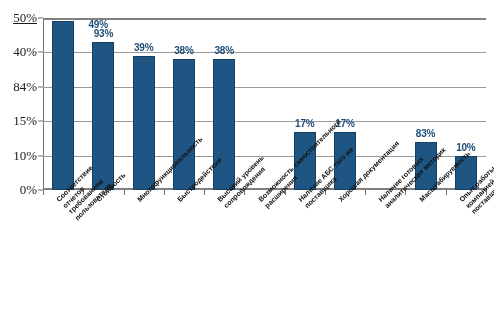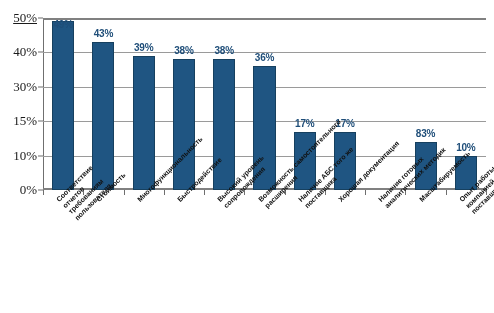--- a/index.html
+++ b/index.html
@@ -146,51 +146,47 @@
         <div class="gridline" style="top: 68.8px;"></div>
         <div class="gridline" style="top: 34.4px;"></div>
       </div>
     <div id="yticks">
         <div class="ytick" style="top: 172px;">0%</div>
         <div class="ytick-mark" style="top: 172px;"></div>
         <div class="ytick" style="top: 137.6px;">10%</div>
         <div class="ytick-mark" style="top: 137.6px;"></div>
         <div class="ytick" style="top: 103.2px;">15%</div>
         <div class="ytick-mark" style="top: 103.2px;"></div>
-        <div class="ytick" style="top: 68.8px;">30%</div>
+        <div class="ytick" style="top: 68.8px;">84%</div>
         <div class="ytick-mark" style="top: 68.8px;"></div>
         <div class="ytick" style="top: 34.4px;">40%</div>
         <div class="ytick-mark" style="top: 34.4px;"></div>
         <div class="ytick" style="top: 0px; text-decoration: underline;">50%</div>
         <div class="ytick-mark" style="top: 0px;"></div>
       </div>
     <div class="bars" id="bars">
         <div class="bar-slot" style="left: 0px; width: 40.2727px;">
           <div class="bar" style="height: 168.56px; left: 9.13636px; right: 9.13636px; background: rgb(31, 85, 130); border-color: rgb(22, 64, 95);"></div>
-          <div class="bar-label" style="bottom: 160px; color: rgb(31, 78, 121);">49%</div>
+          <div class="bar-label" style="bottom: 160px; color: rgb(31, 78, 121); margin-left: 35px;">49%</div>
         </div>
         <div class="bar-slot" style="left: 40.2727px; width: 40.2727px;">
           <div class="bar" style="height: 147.92px; left: 9.13636px; right: 9.13636px; background: rgb(31, 85, 130); border-color: rgb(22, 64, 95);"></div>
-          <div class="bar-label" style="bottom: 150.92px; color: rgb(31, 78, 121);">43%</div>
+          <div class="bar-label" style="bottom: 150.92px; color: rgb(31, 78, 121);">93%</div>
         </div>
         <div class="bar-slot" style="left: 80.5455px; width: 40.2727px;">
           <div class="bar" style="height: 134.16px; left: 9.13636px; right: 9.13636px; background: rgb(31, 85, 130); border-color: rgb(22, 64, 95);"></div>
           <div class="bar-label" style="bottom: 137.16px; color: rgb(31, 78, 121); margin-top: 8px;">39%</div>
         </div>
         <div class="bar-slot" style="left: 120.818px; width: 40.2727px;">
           <div class="bar" style="height: 130.72px; left: 9.13636px; right: 9.13636px; background: rgb(31, 85, 130); border-color: rgb(22, 64, 95);"></div>
           <div class="bar-label" style="bottom: 133.72px; color: rgb(31, 78, 121);">38%</div>
         </div>
         <div class="bar-slot" style="left: 161.091px; width: 40.2727px;">
           <div class="bar" style="height: 130.72px; left: 9.13636px; right: 9.13636px; background: rgb(31, 85, 130); border-color: rgb(22, 64, 95);"></div>
           <div class="bar-label" style="bottom: 133.72px; color: rgb(31, 78, 121);">38%</div>
-        </div>
-        <div class="bar-slot" style="left: 201.364px; width: 40.2727px;">
-          <div class="bar" style="height: 123.84px; left: 9.13636px; right: 9.13636px; background: rgb(31, 85, 130); border-color: rgb(22, 64, 95);"></div>
-          <div class="bar-label" style="bottom: 126.84px; color: rgb(31, 78, 121);">36%</div>
         </div>
         <div class="bar-slot" style="left: 241.636px; width: 40.2727px;">
           <div class="bar" style="height: 58.48px; left: 9.13636px; right: 9.13636px; background: rgb(31, 85, 130); border-color: rgb(22, 64, 95);"></div>
           <div class="bar-label" style="bottom: 61.48px; color: rgb(31, 78, 121);">17%</div>
         </div>
         <div class="bar-slot" style="left: 281.909px; width: 40.2727px;">
           <div class="bar" style="height: 58.48px; left: 9.13636px; right: 9.13636px; background: rgb(31, 85, 130); border-color: rgb(22, 64, 95);"></div>
           <div class="bar-label" style="bottom: 61.48px; color: rgb(31, 78, 121);">17%</div>
         </div>
         <div class="bar-slot" style="left: 362.455px; width: 40.2727px;">

